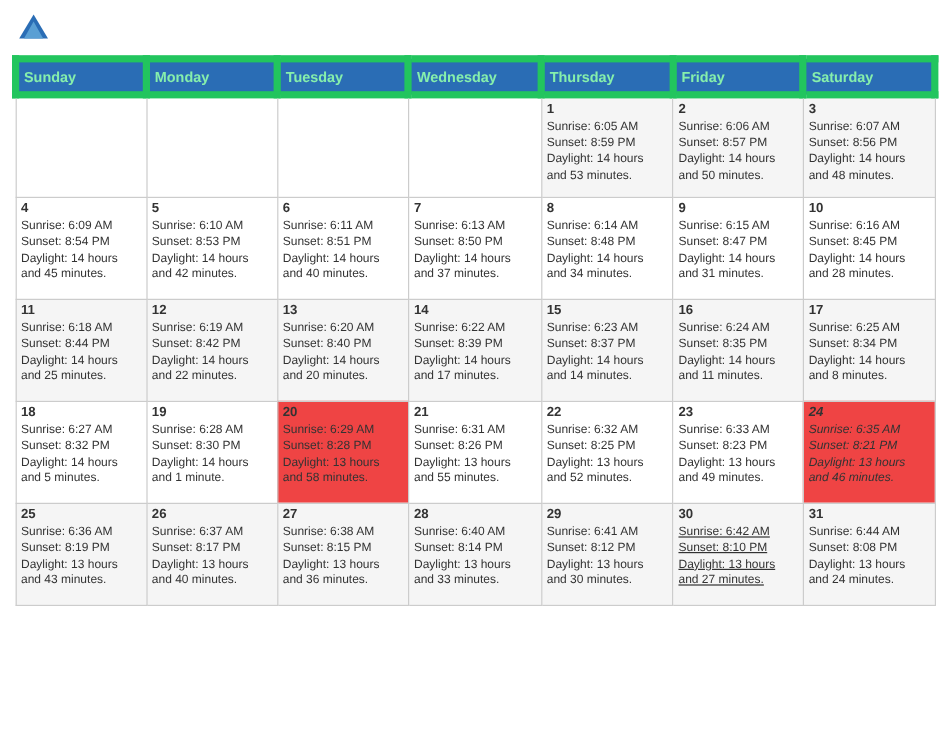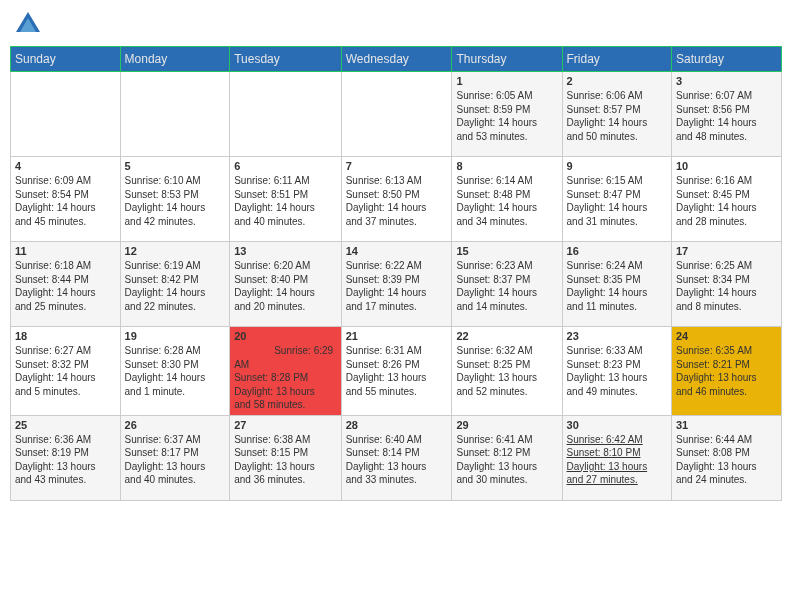--- a/index.html
+++ b/index.html
@@ -54,26 +54,26 @@
       font-size: 14px;
       color: #555;
     }
     .calendar {
       width: 100%;
       border-collapse: collapse;
       border: 1px solid #ccc;
     }
     .calendar th {
       background: #2a6db5;
-      color: #e5e5e5;
+      color: #86efac;
       font-size: 12px;
-      font-weight: normal;
+      font-weight: bold;
       padding: 5px 4px;
       text-align: left;
-      border: 1px solid #22c55e;
+      border: 6px solid #22c55e;
     }
     .calendar td {
       width: 113px;
       vertical-align: top;
       padding: 3px 4px;
       font-size: 10px;
       color: #333;
       border: 1px solid #ccc;
       height: 85px;
       background: #fff;
@@ -211,37 +211,37 @@
       </tr>
       <tr>
         <td style="background: rgb(255, 255, 255);"><span class="day-num">18</span><span style="white-space: pre-line; font-size: 10px; line-height: 1.35;">Sunrise: 6:27 AM
 Sunset: 8:32 PM
 Daylight: 14 hours
 and 5 minutes.</span></td>
         <td style="background: rgb(255, 255, 255);"><span class="day-num">19</span><span style="white-space: pre-line; font-size: 10px; line-height: 1.35;">Sunrise: 6:28 AM
 Sunset: 8:30 PM
 Daylight: 14 hours
 and 1 minute.</span></td>
-        <td style="background: #ef4444;"><span class="day-num">20</span><span style="white-space: pre-line; font-size: 10px; line-height: 1.35; margin-left: 40px;">Sunrise: 6:29 AM
+        <td style="background: #ef4444;"><span class="day-num">20</span><span style="white-space: pre-line; font-size: 10px; line-height: 1.35;">Sunrise: 6:29 AM
 Sunset: 8:28 PM
 Daylight: 13 hours
 and 58 minutes.</span></td>
         <td style="background: rgb(255, 255, 255);"><span class="day-num">21</span><span style="white-space: pre-line; font-size: 10px; line-height: 1.35;">Sunrise: 6:31 AM
 Sunset: 8:26 PM
 Daylight: 13 hours
 and 55 minutes.</span></td>
         <td style="background: rgb(255, 255, 255);"><span class="day-num">22</span><span style="white-space: pre-line; font-size: 10px; line-height: 1.35;">Sunrise: 6:32 AM
 Sunset: 8:25 PM
 Daylight: 13 hours
 and 52 minutes.</span></td>
         <td style="background: rgb(255, 255, 255);"><span class="day-num">23</span><span style="white-space: pre-line; font-size: 10px; line-height: 1.35;">Sunrise: 6:33 AM
 Sunset: 8:23 PM
 Daylight: 13 hours
 and 49 minutes.</span></td>
-        <td style="background: #eab308;"><span class="day-num">24</span><span style="white-space: pre-line; font-size: 10px; line-height: 1.35;">Sunrise: 6:35 AM
+        <td style="background: #ef4444; font-style: italic;"><span class="day-num">24</span><span style="white-space: pre-line; font-size: 10px; line-height: 1.35;">Sunrise: 6:35 AM
 Sunset: 8:21 PM
 Daylight: 13 hours
 and 46 minutes.</span></td>
       </tr>
       <tr>
         <td style="background: rgb(245, 245, 245);"><span class="day-num">25</span><span style="white-space: pre-line; font-size: 10px; line-height: 1.35;">Sunrise: 6:36 AM
 Sunset: 8:19 PM
 Daylight: 13 hours
 and 43 minutes.</span></td>
         <td style="background: rgb(245, 245, 245);"><span class="day-num">26</span><span style="white-space: pre-line; font-size: 10px; line-height: 1.35;">Sunrise: 6:37 AM

